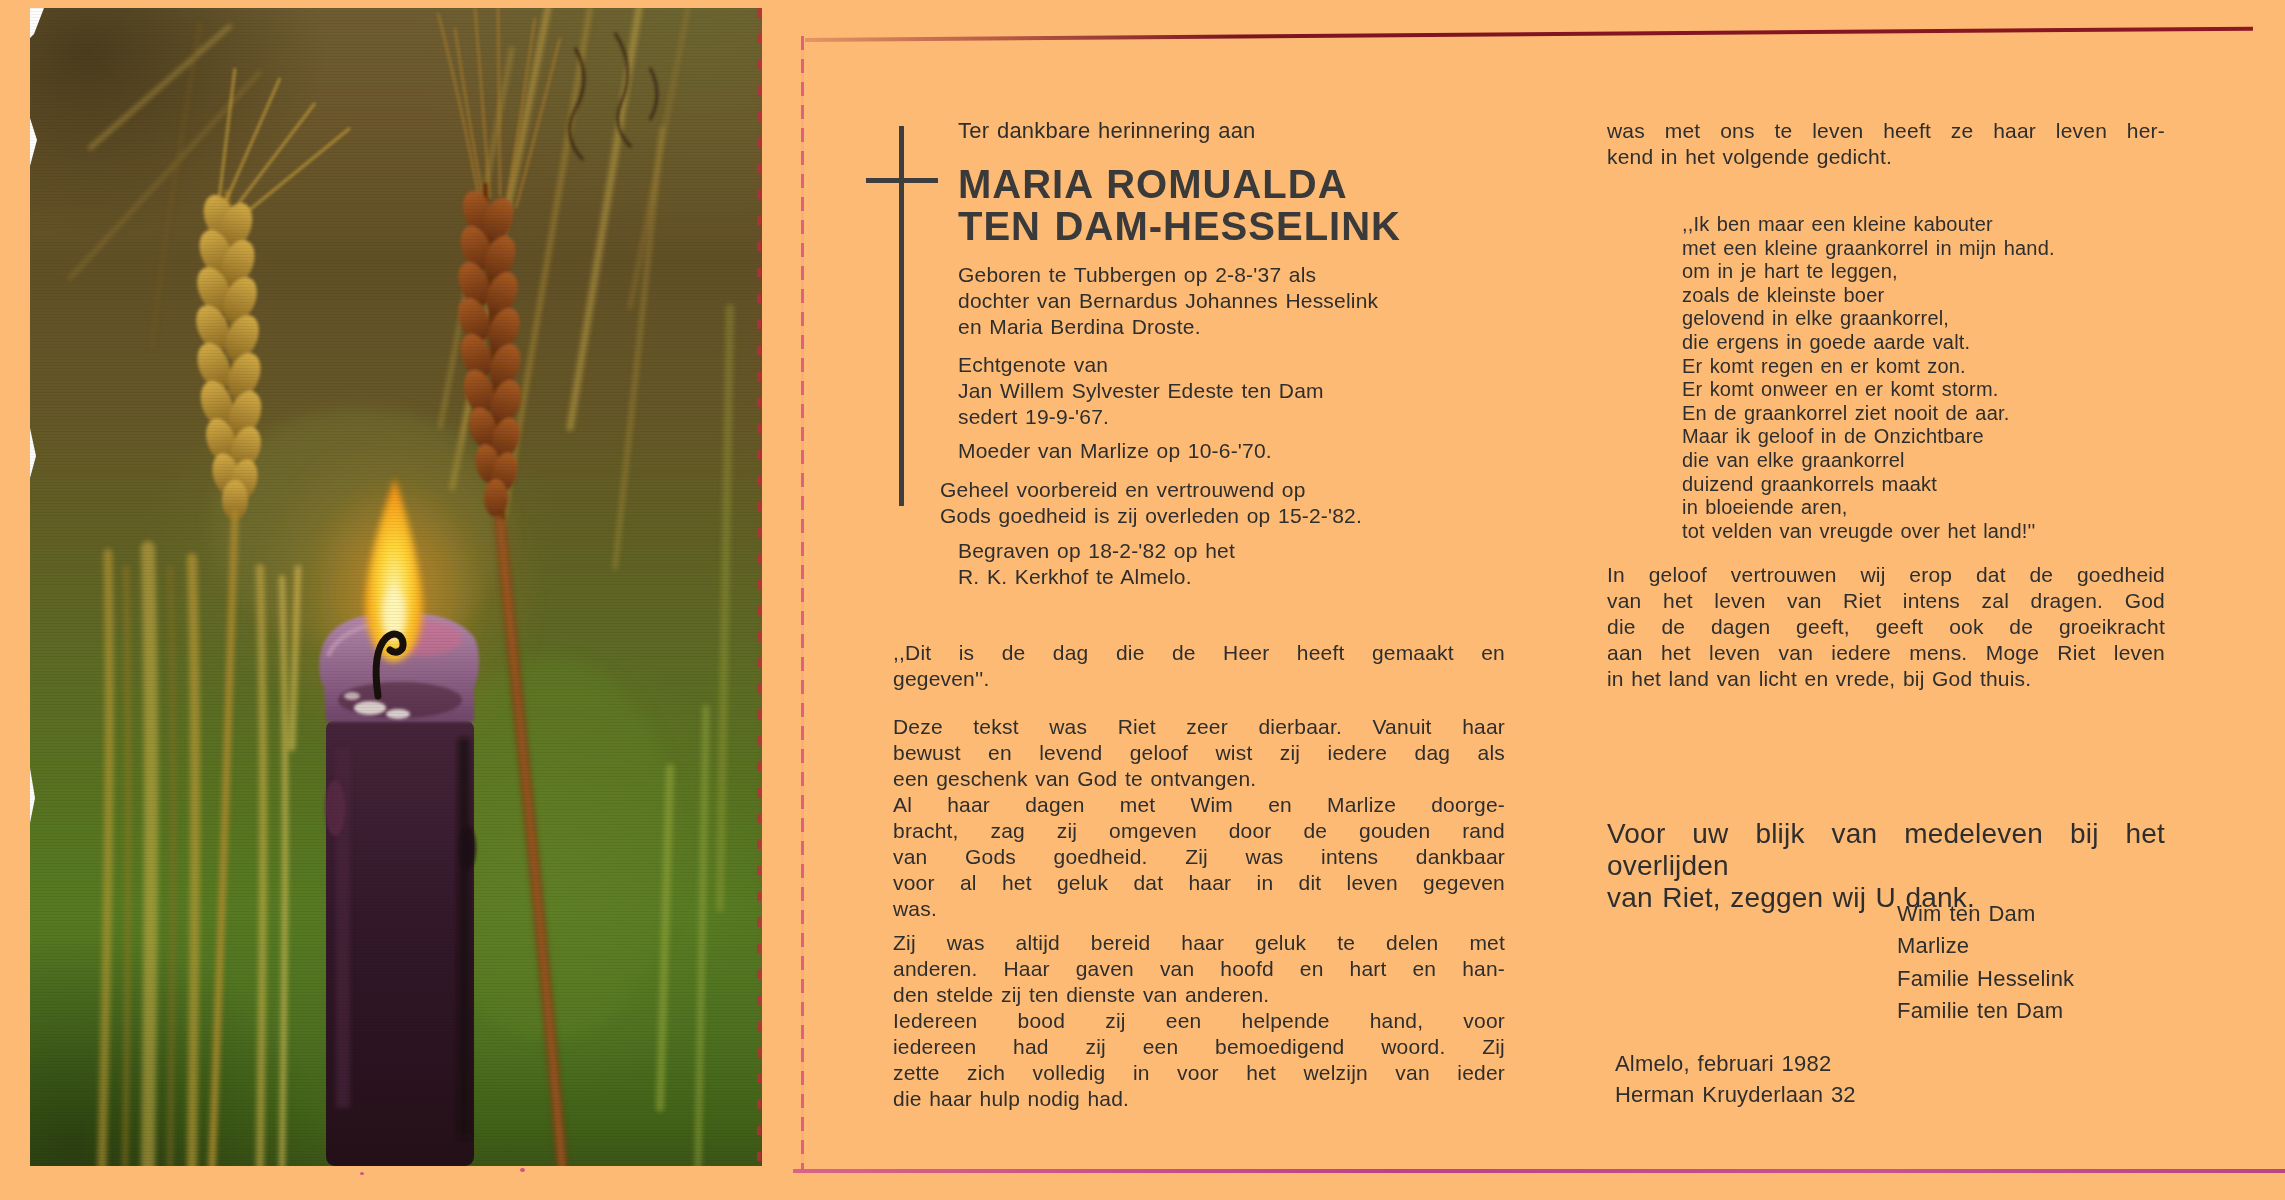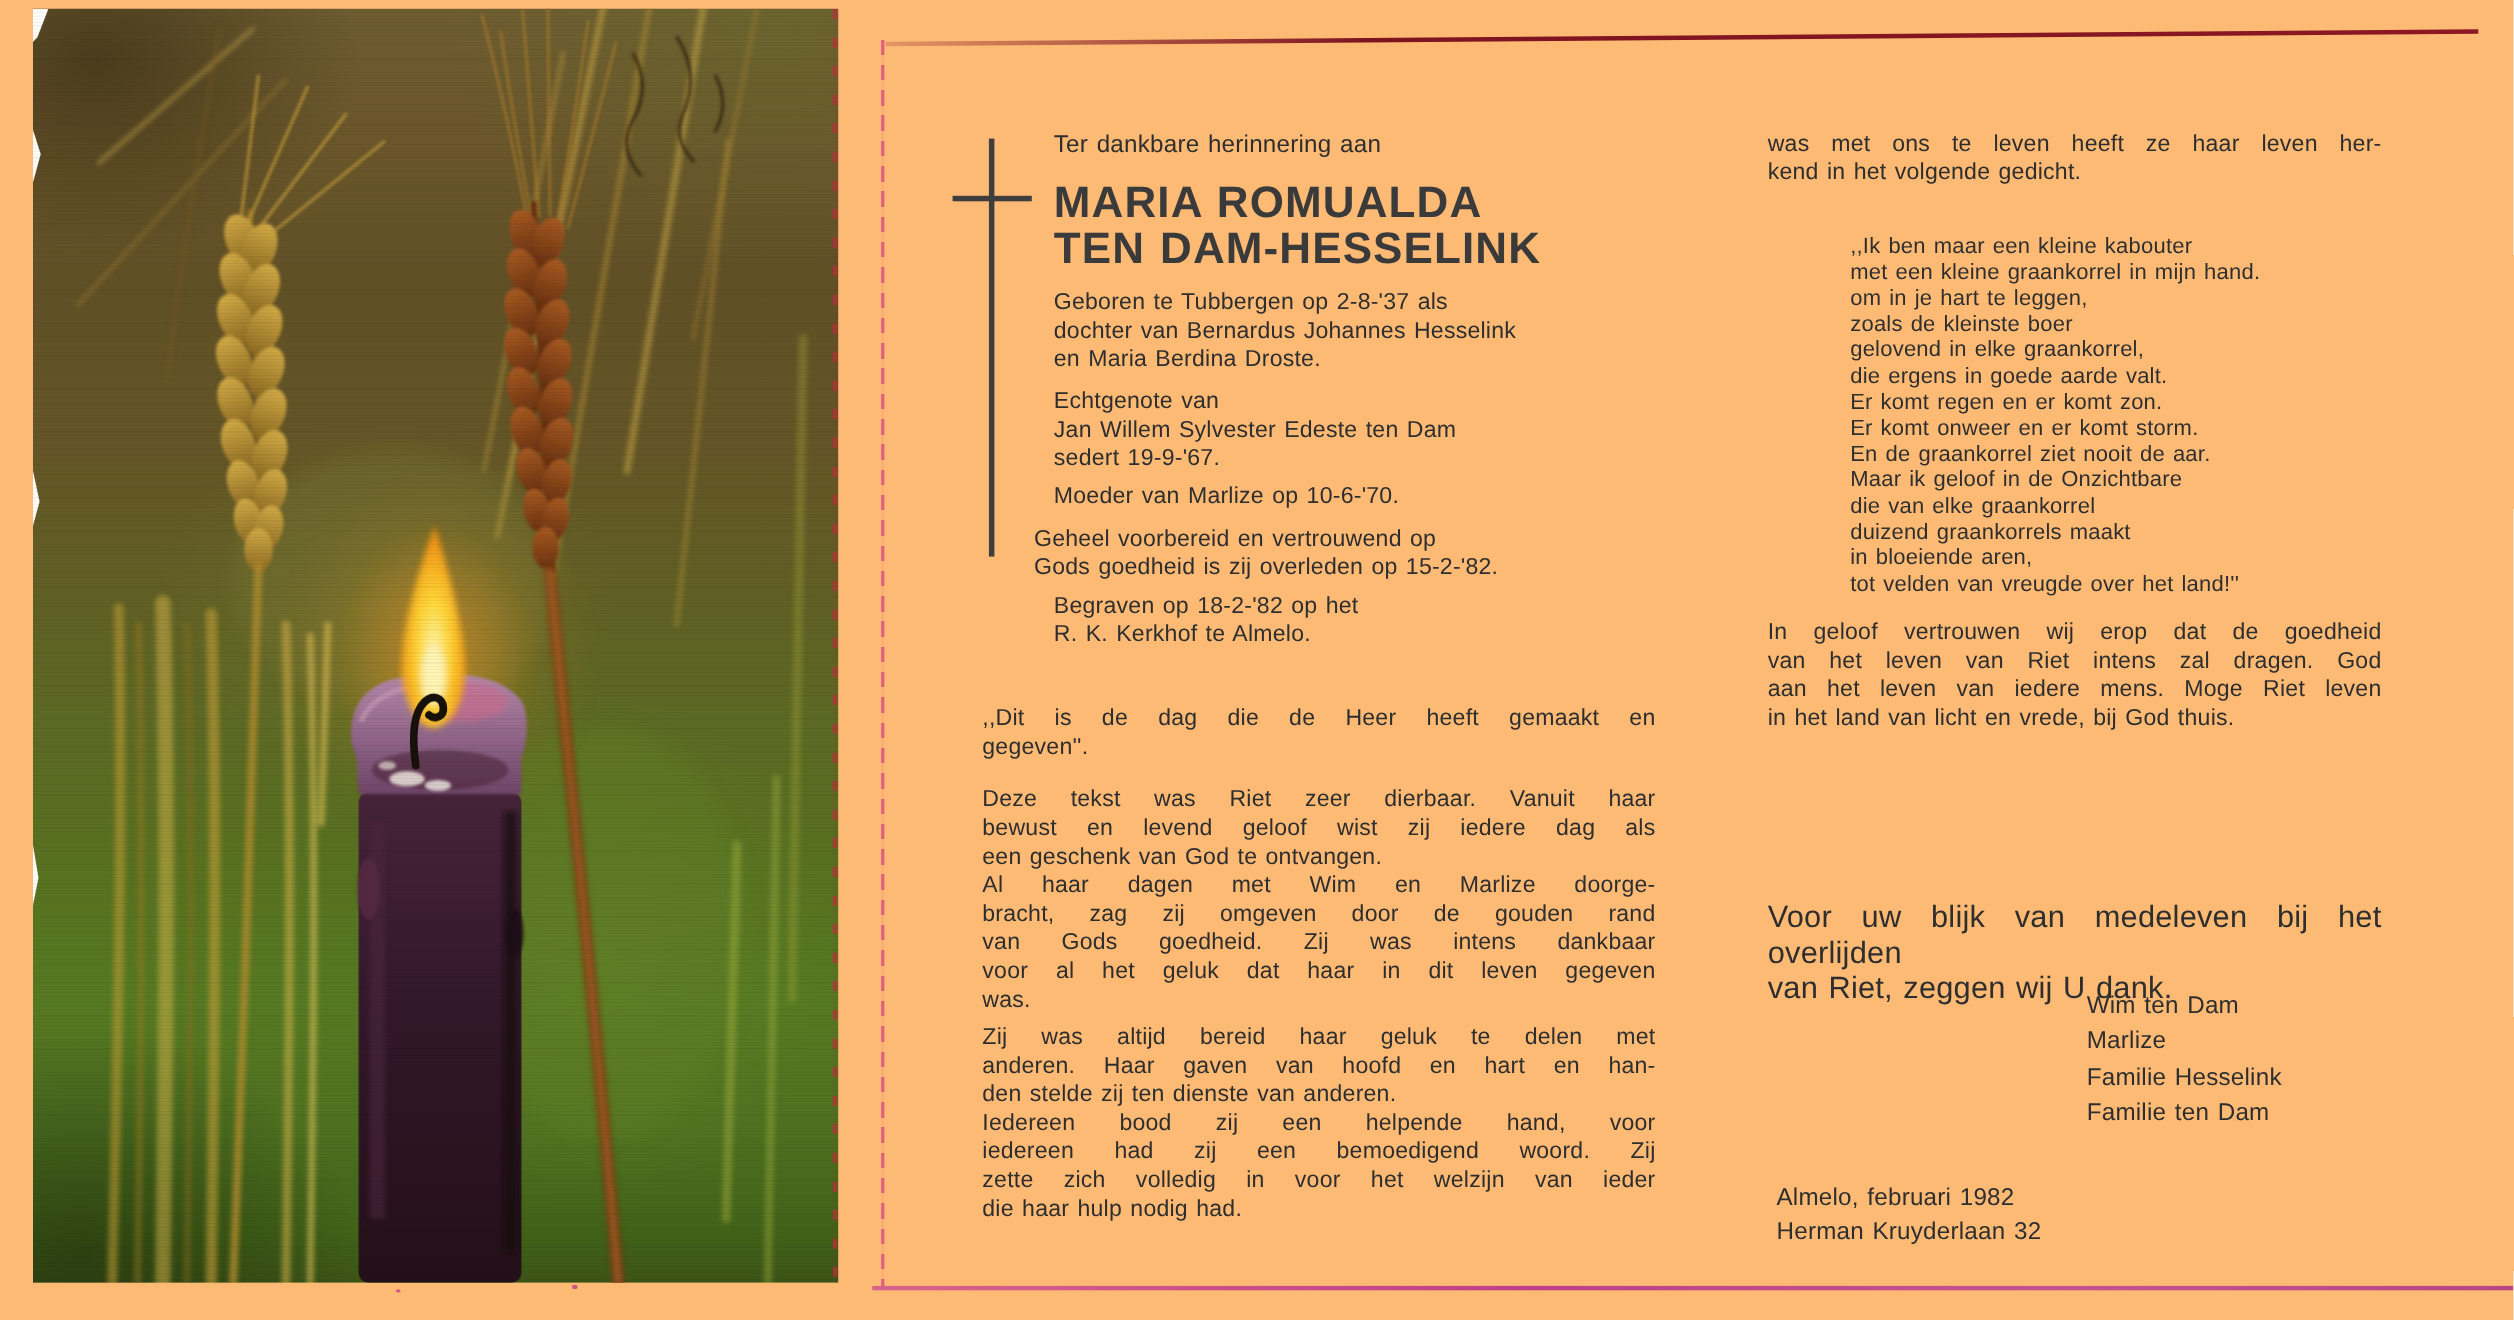--- a/index.html
+++ b/index.html
@@ -59,21 +59,21 @@
   .just .bound-line{white-space:normal;text-align:justify;text-align-last:justify;}
   .just .bound-line:last-child{text-align-last:left;}
   .rjust{width:558px;}
   .rjust .bound-line{white-space:normal;text-align:justify;text-align-last:justify;}
   .rjust .bound-line:last-child{text-align-last:left;}
   .intro{font-size:22px;}
   .deceased{font-size:40px;line-height:42px;font-weight:700;letter-spacing:1px;color:#3a3a3a;}
   .poem{font-size:20px;line-height:23.6px;}
   .thanks{font-size:28px;line-height:32px;}
   .names{font-size:22px;line-height:32.4px;}
-  .footer{font-size:22px;line-height:31px;margin-top:24px;}
+  .footer{font-size:22px;line-height:31px;}
 </style>
 </head>
 <body>
 
 <div class="stage">
 
   <div class="photo">
     <svg viewBox="0 0 732 1158" width="732" height="1158">
       <defs>
         <filter id="f1" x="-40%" y="-40%" width="180%" height="180%">
@@ -334,20 +334,21 @@
       <div class="bound-line">En de graankorrel ziet nooit de aar.</div>
       <div class="bound-line">Maar ik geloof in de Onzichtbare</div>
       <div class="bound-line">die van elke graankorrel</div>
       <div class="bound-line">duizend graankorrels maakt</div>
       <div class="bound-line">in bloeiende aren,</div>
       <div class="bound-line">tot velden van vreugde over het land!''</div>
     </div>
   <div class="tblock rjust" style="left:1607px;top:562px;">
       <div class="bound-line">In geloof vertrouwen wij erop dat de goedheid</div>
       <div class="bound-line">van het leven van Riet intens zal dragen. God</div>
+      <div class="bound-line">die de dagen geeft, geeft ook de groeikracht</div>
       <div class="bound-line">aan het leven van iedere mens. Moge Riet leven</div>
       <div class="bound-line">in het land van licht en vrede, bij God thuis.</div>
     </div>
   <div class="tblock rjust thanks" style="left:1607px;top:818px;">
       <div class="bound-line">Voor uw blijk van medeleven bij het overlijden</div>
       <div class="bound-line">van Riet, zeggen wij U dank.</div>
     </div>
   <div class="tblock names" style="left:1897px;top:898px;">
       <div class="bound-line">Wim ten Dam</div>
       <div class="bound-line">Marlize</div>

